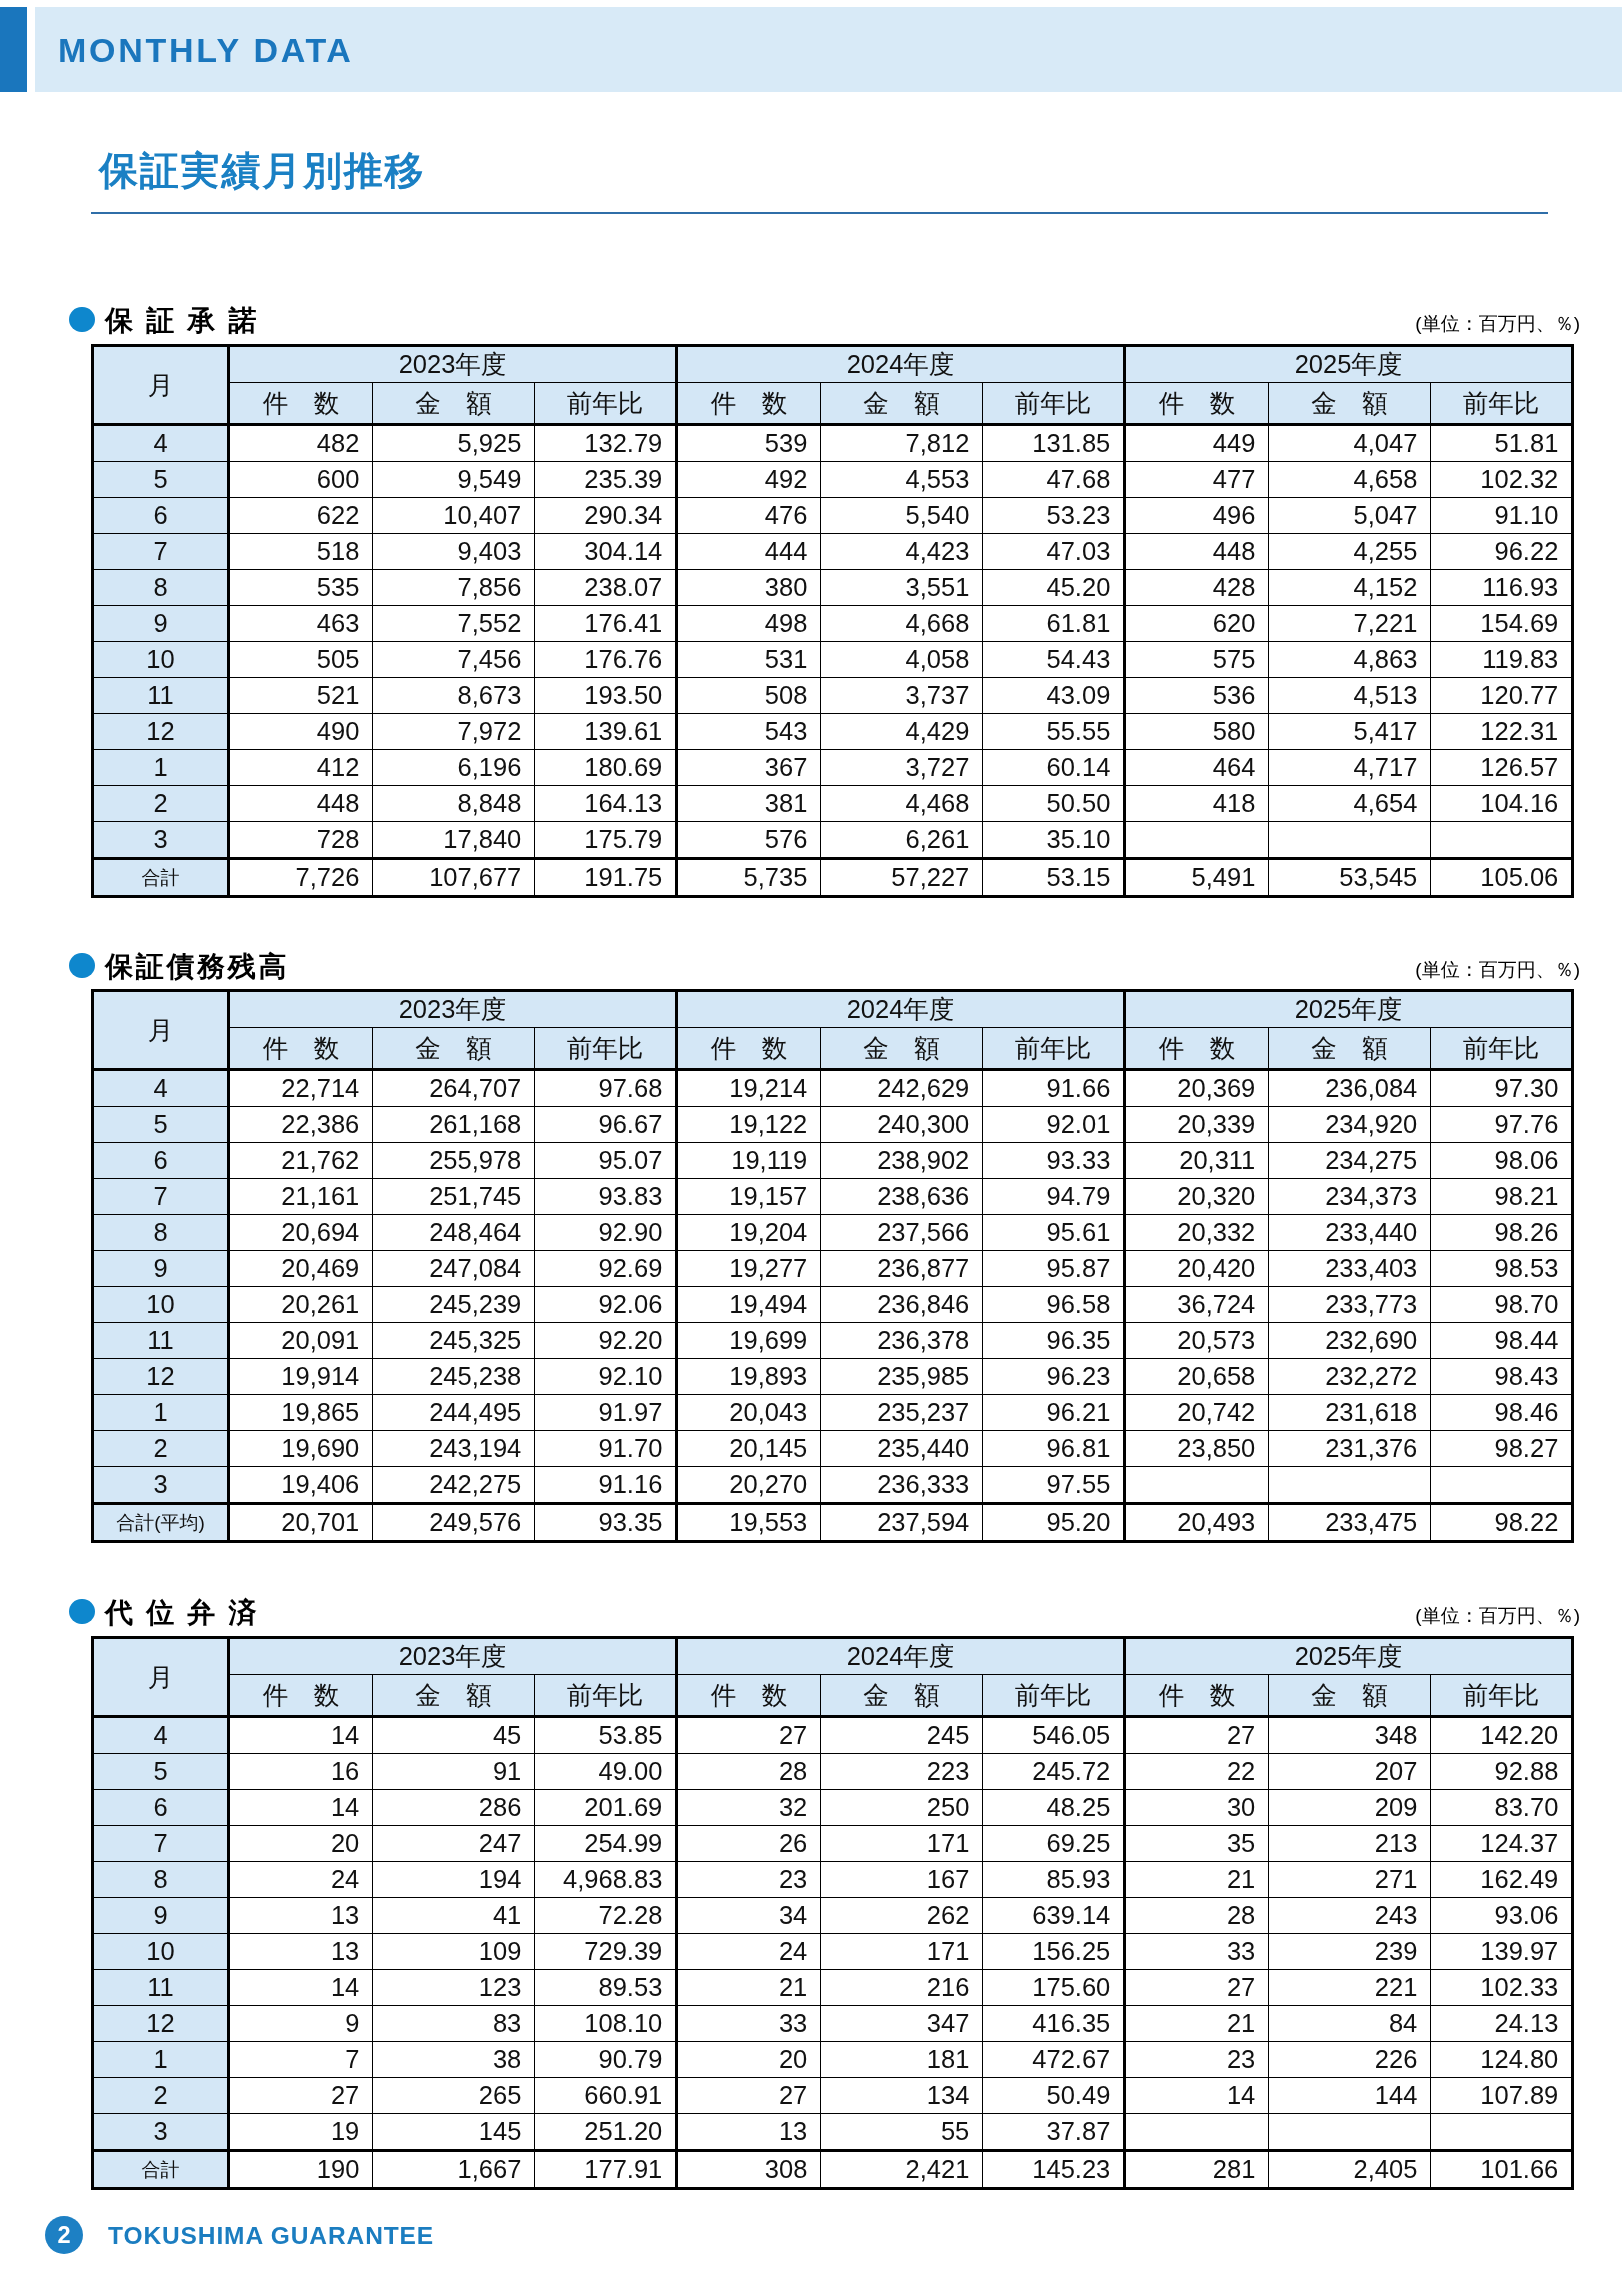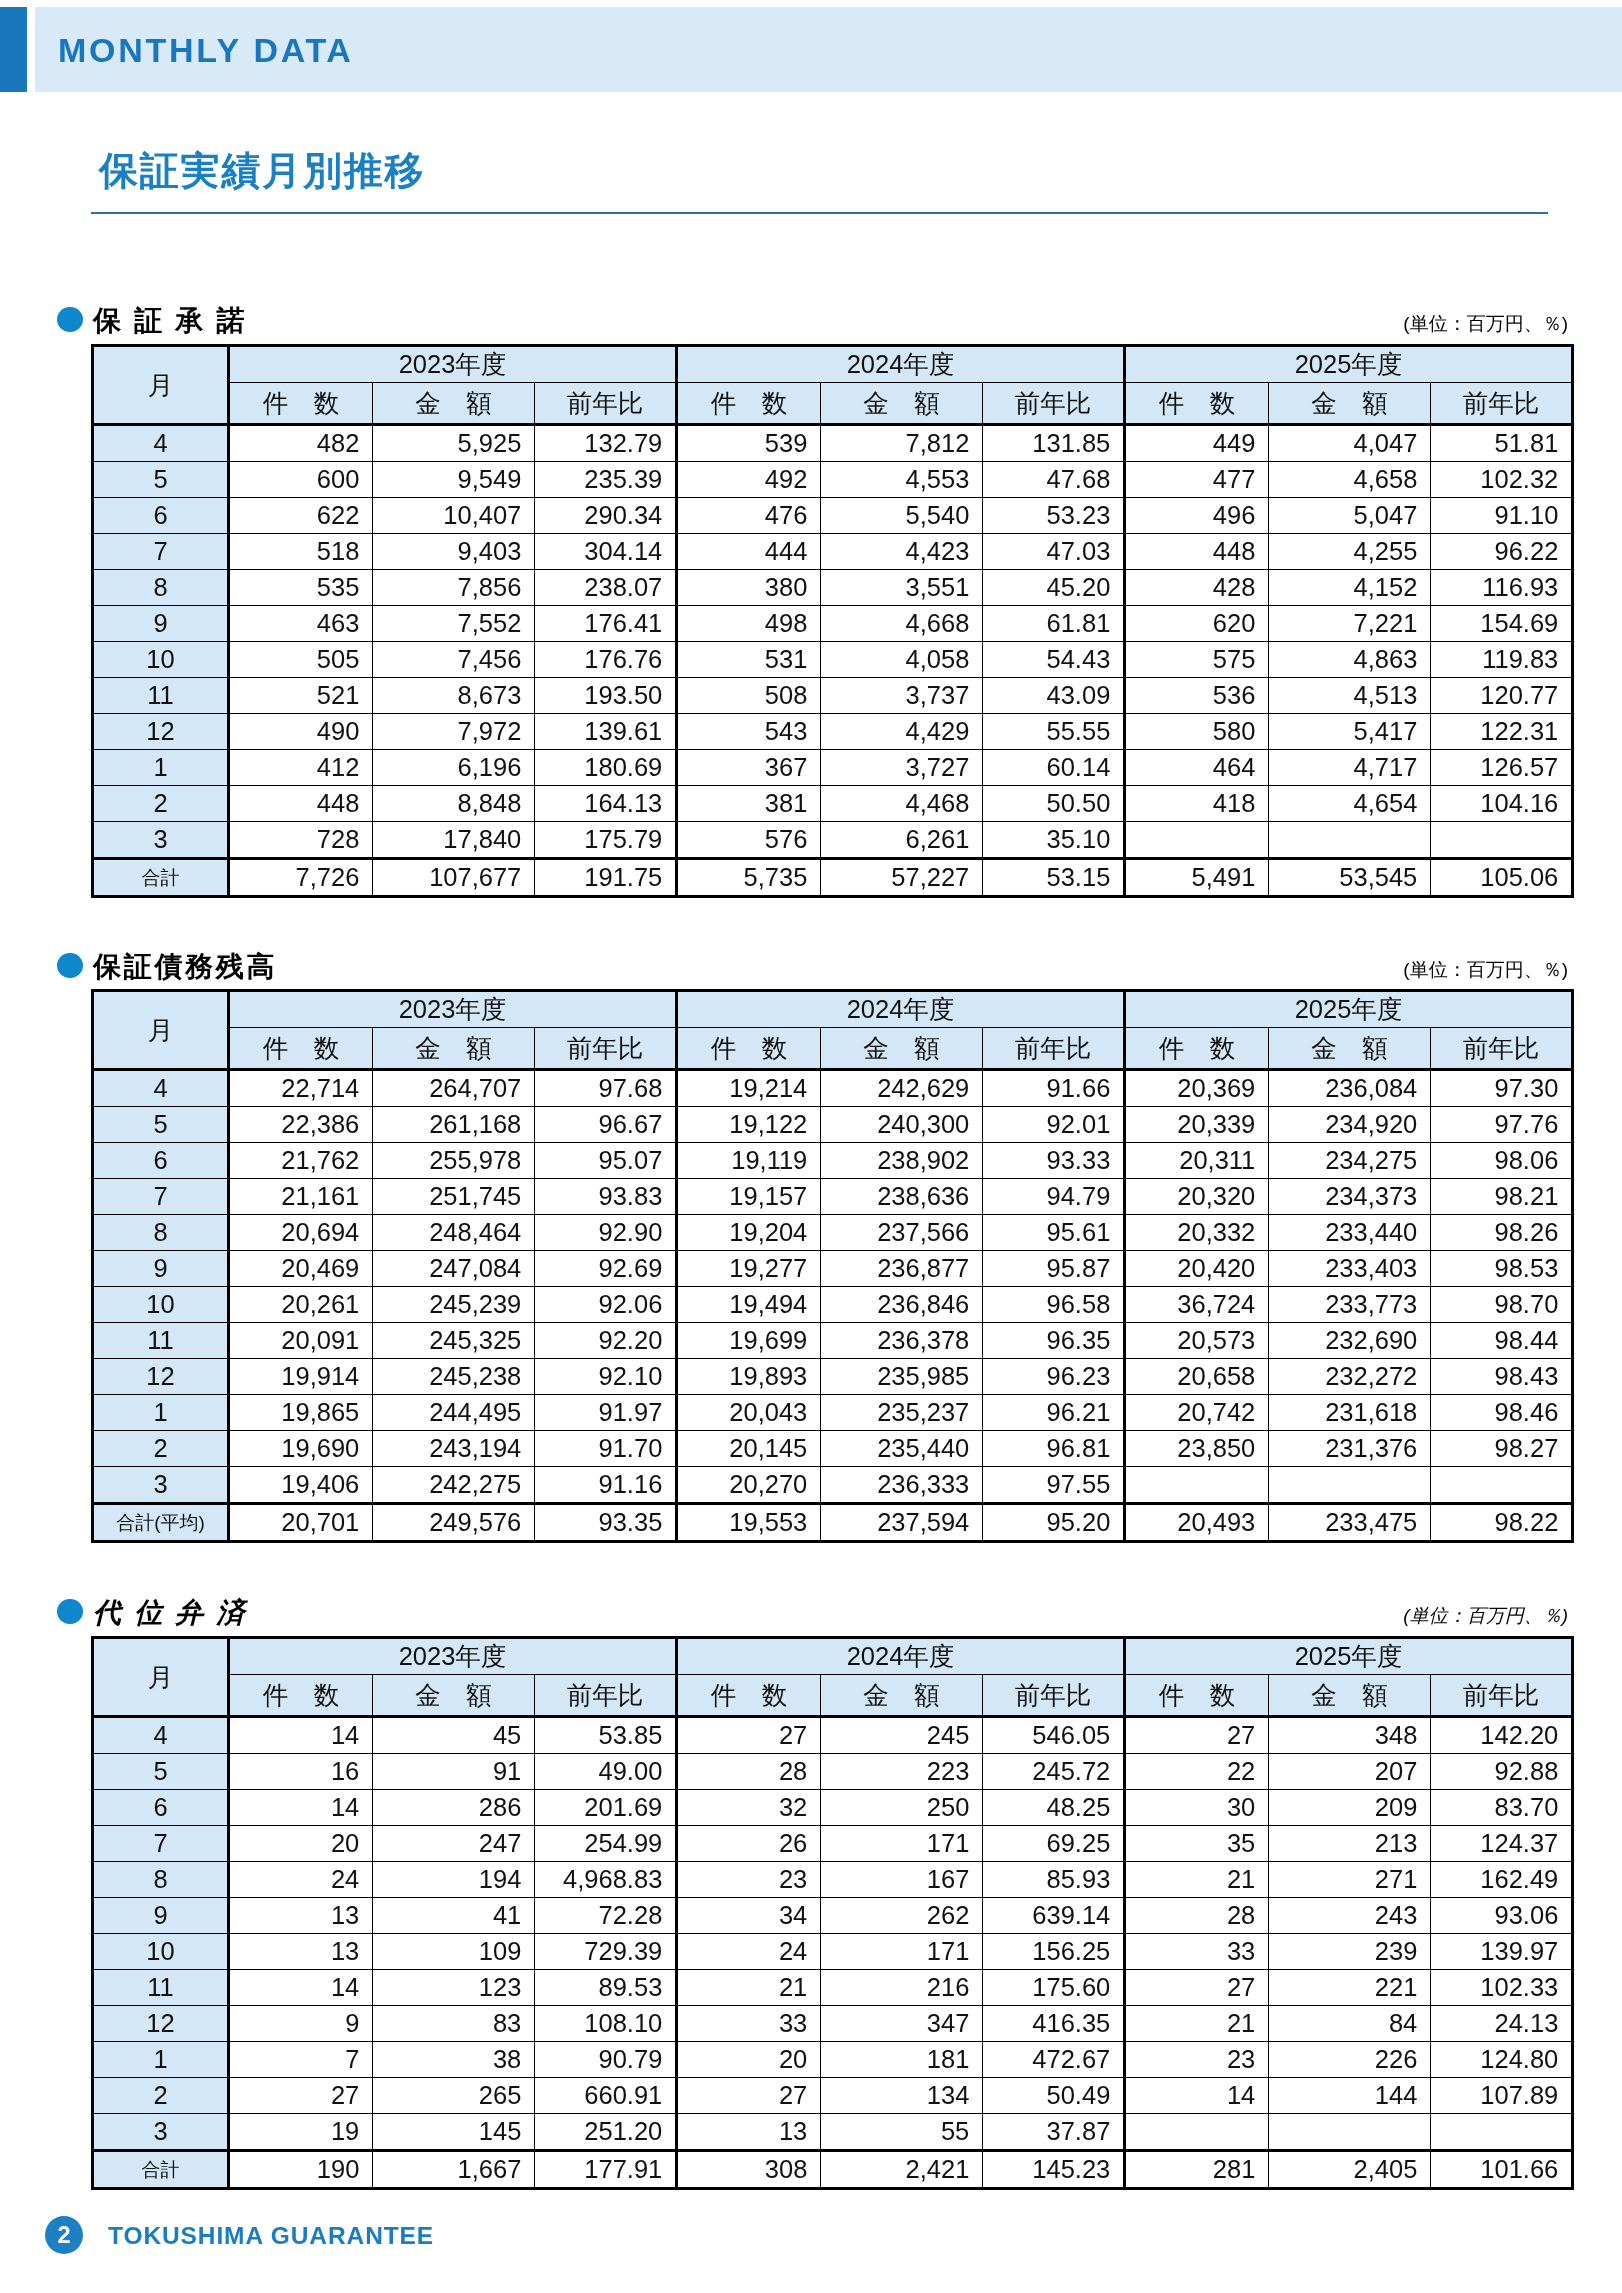--- a/index.html
+++ b/index.html
@@ -11,21 +11,21 @@
 
   .top-band{position:absolute;left:35px;top:7.3px;width:1588px;height:85px;background:var(--band)}
   .top-bar{position:absolute;left:0;top:7.3px;width:27px;height:85px;background:var(--accent)}
   .top-label{position:absolute;left:58px;top:31px;font-size:34px;font-weight:bold;
              color:var(--accent);letter-spacing:2.7px}
 
   .page-title{position:absolute;left:91px;top:136px;margin:8px;font-size:39px;font-weight:bold;
               color:var(--titleblue);letter-spacing:1.8px}
   .title-underline{position:absolute;left:91px;top:212px;width:1457px;height:1.8px;background:#2f6ea8}
 
-  .section-header{position:absolute;left:57px;width:1511px;height:33px}
+  .section-header{position:absolute;left:69px;width:1511px;height:33px}
   .bullet{position:absolute;left:0;top:1.8px;width:25.5px;height:25.5px;border-radius:50%;background:var(--bullet)}
   .section-title{position:absolute;left:36px;top:-2.7px;font-size:28px;font-weight:bold;color:#000;letter-spacing:2.7px}
   .unit-label{position:absolute;right:0;top:6.4px;font-size:19px;color:#000}
 
   .table-wrap{position:absolute;left:91px}
   table.data-table{border-collapse:collapse;table-layout:fixed;border:3.6px solid #000;background:#fff}
   .data-table th,.data-table td{border:1.8px solid #000;overflow:hidden;white-space:nowrap;padding:0}
   .data-table thead th{background:var(--thbg);font-weight:normal;font-size:25.5px;text-align:center}
   .data-table tr.year-row th{height:35px}
   .data-table tr.sub-row th{height:40px;border-bottom:3.6px solid #000}
@@ -442,21 +442,21 @@
             <td class="num gstart">19,553</td>
             <td class="num">237,594</td>
             <td class="num">95.20</td>
             <td class="num gstart">20,493</td>
             <td class="num">233,475</td>
             <td class="num">98.22</td>
           </tr>
         </tbody>
       </table>
     </div>
-    <div class="section-header" style="top: 1597px; font-style: italic;">
+    <div class="section-header" style="top: 1597px;">
       <span class="bullet"></span>
       <span class="section-title">代 位 弁 済</span>
       <span class="unit-label">(単位：百万円、％)</span>
     </div>
     <div class="table-wrap" style="top: 1636px;">
       <table class="data-table">
         <colgroup>
           <col style="width: 136px;">
           <col style="width: 144px;">
           <col style="width: 162px;">

